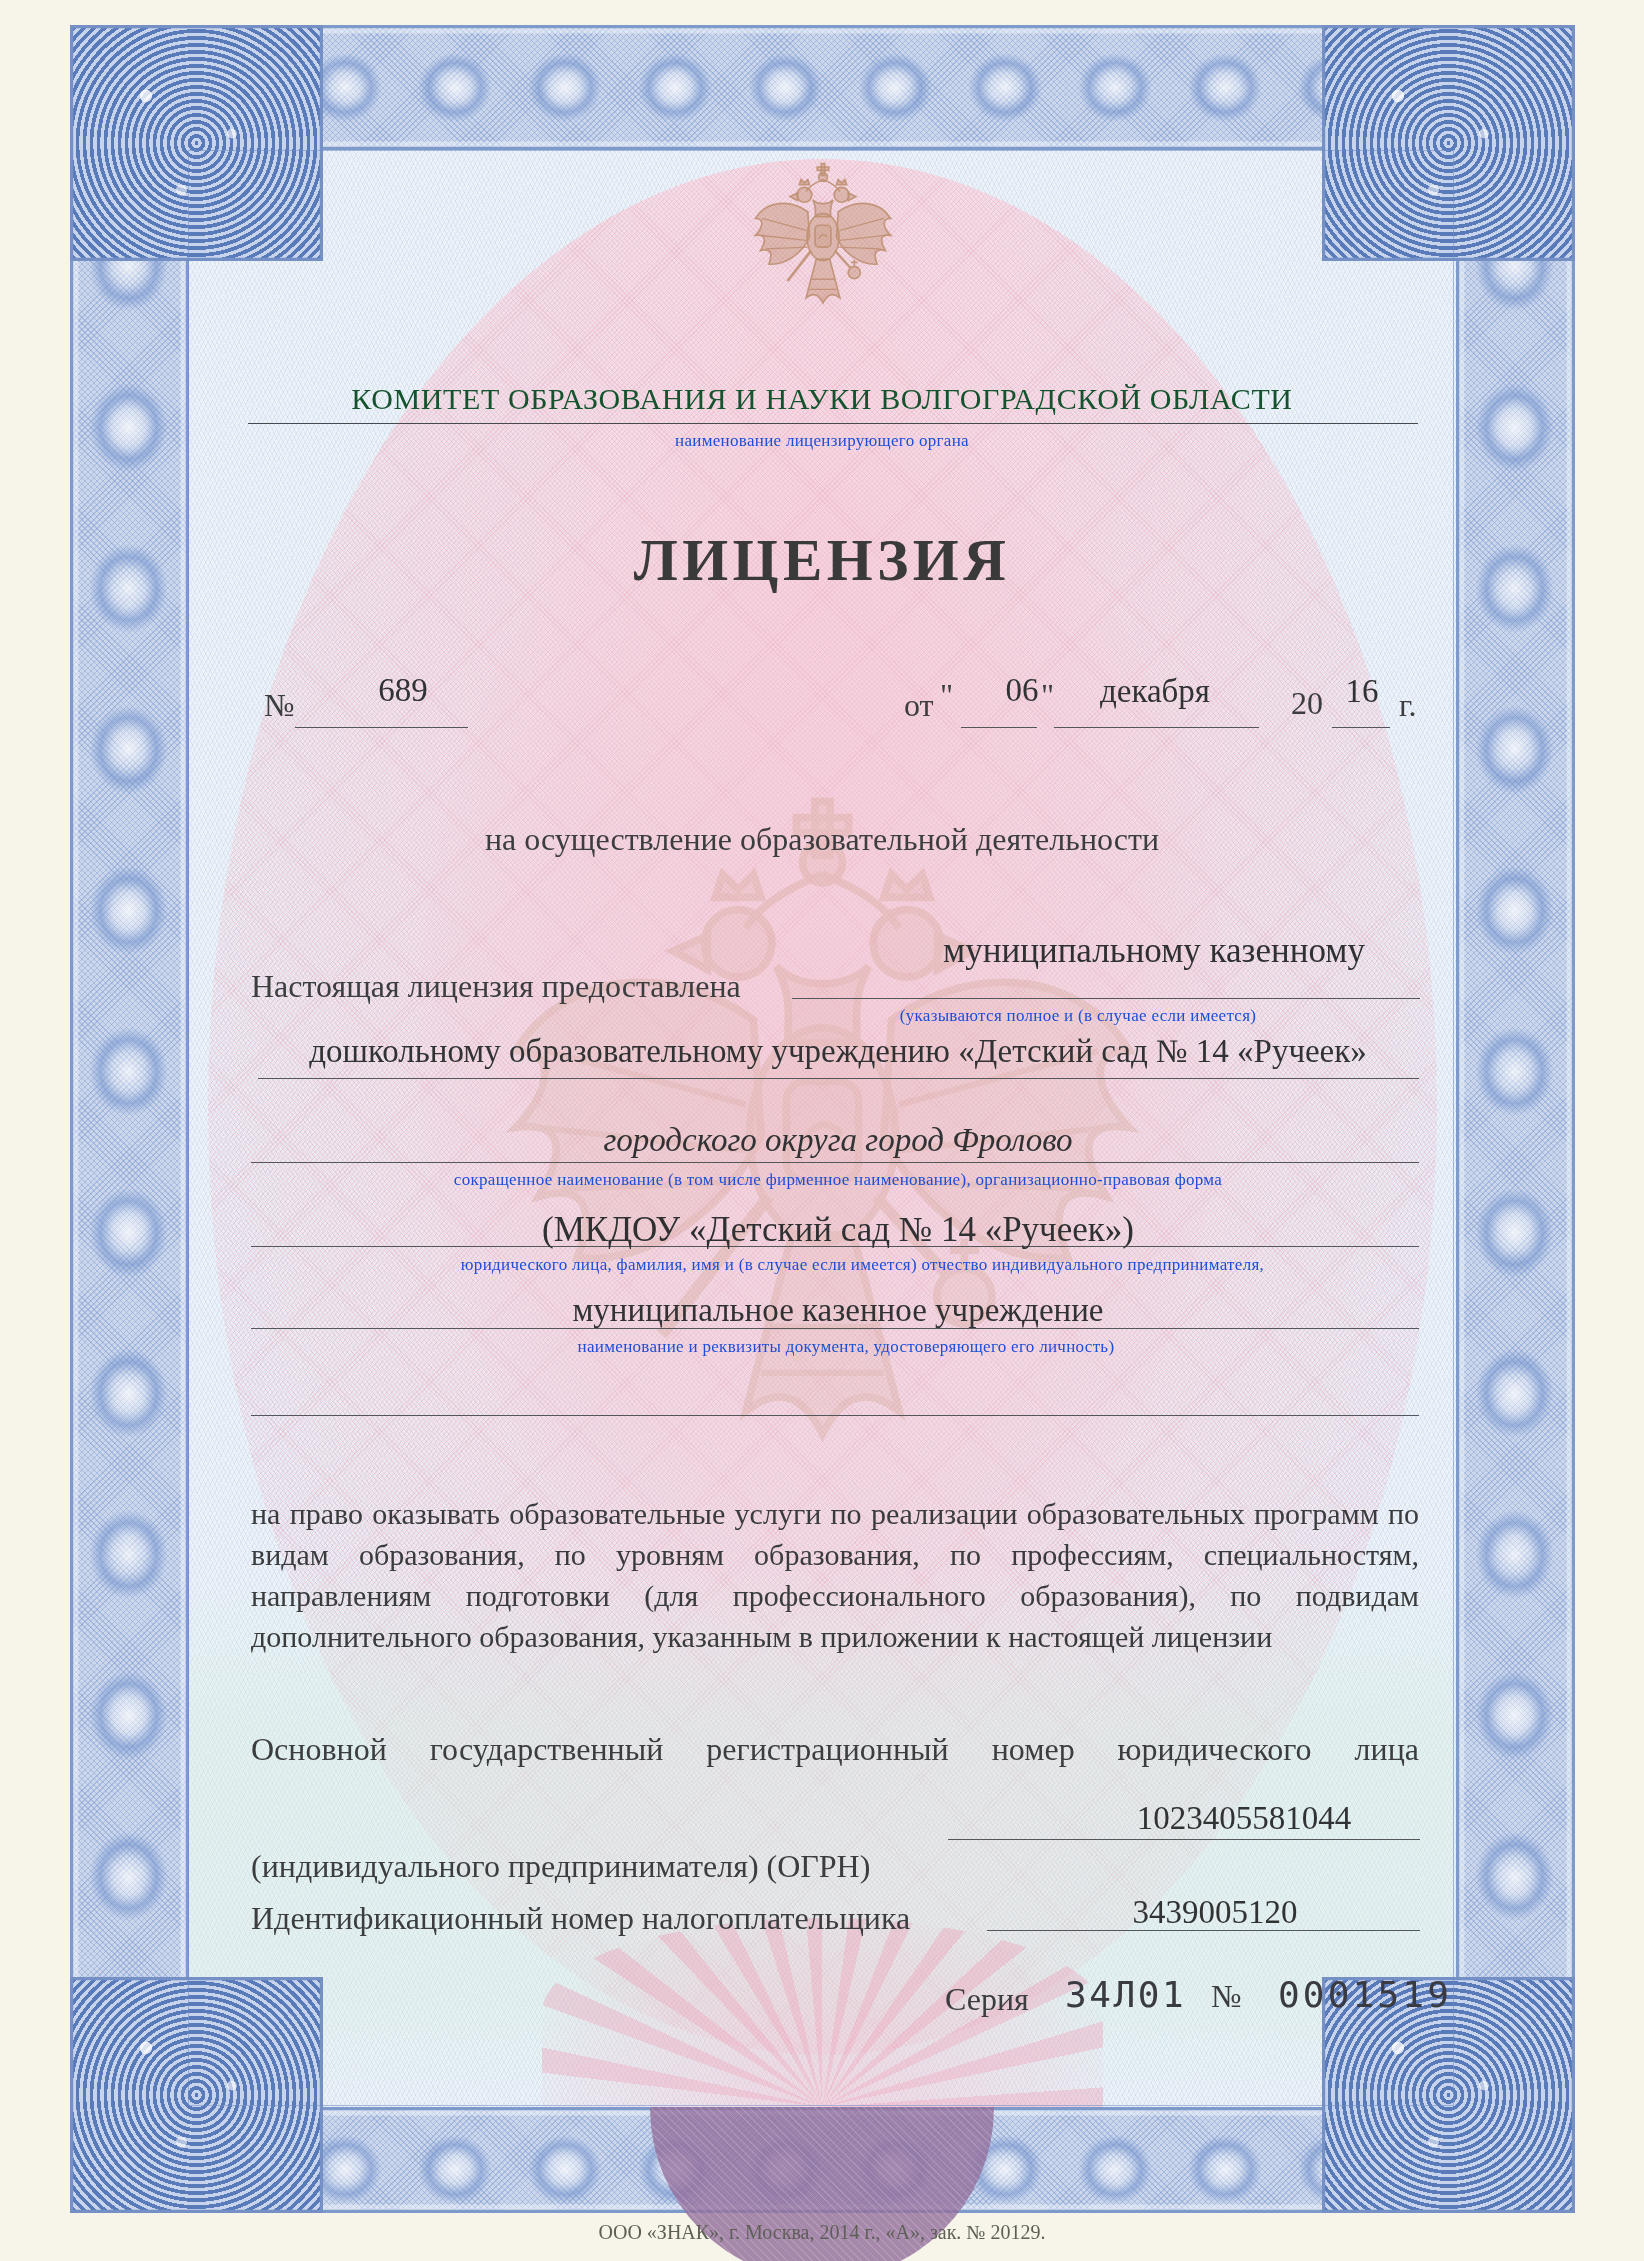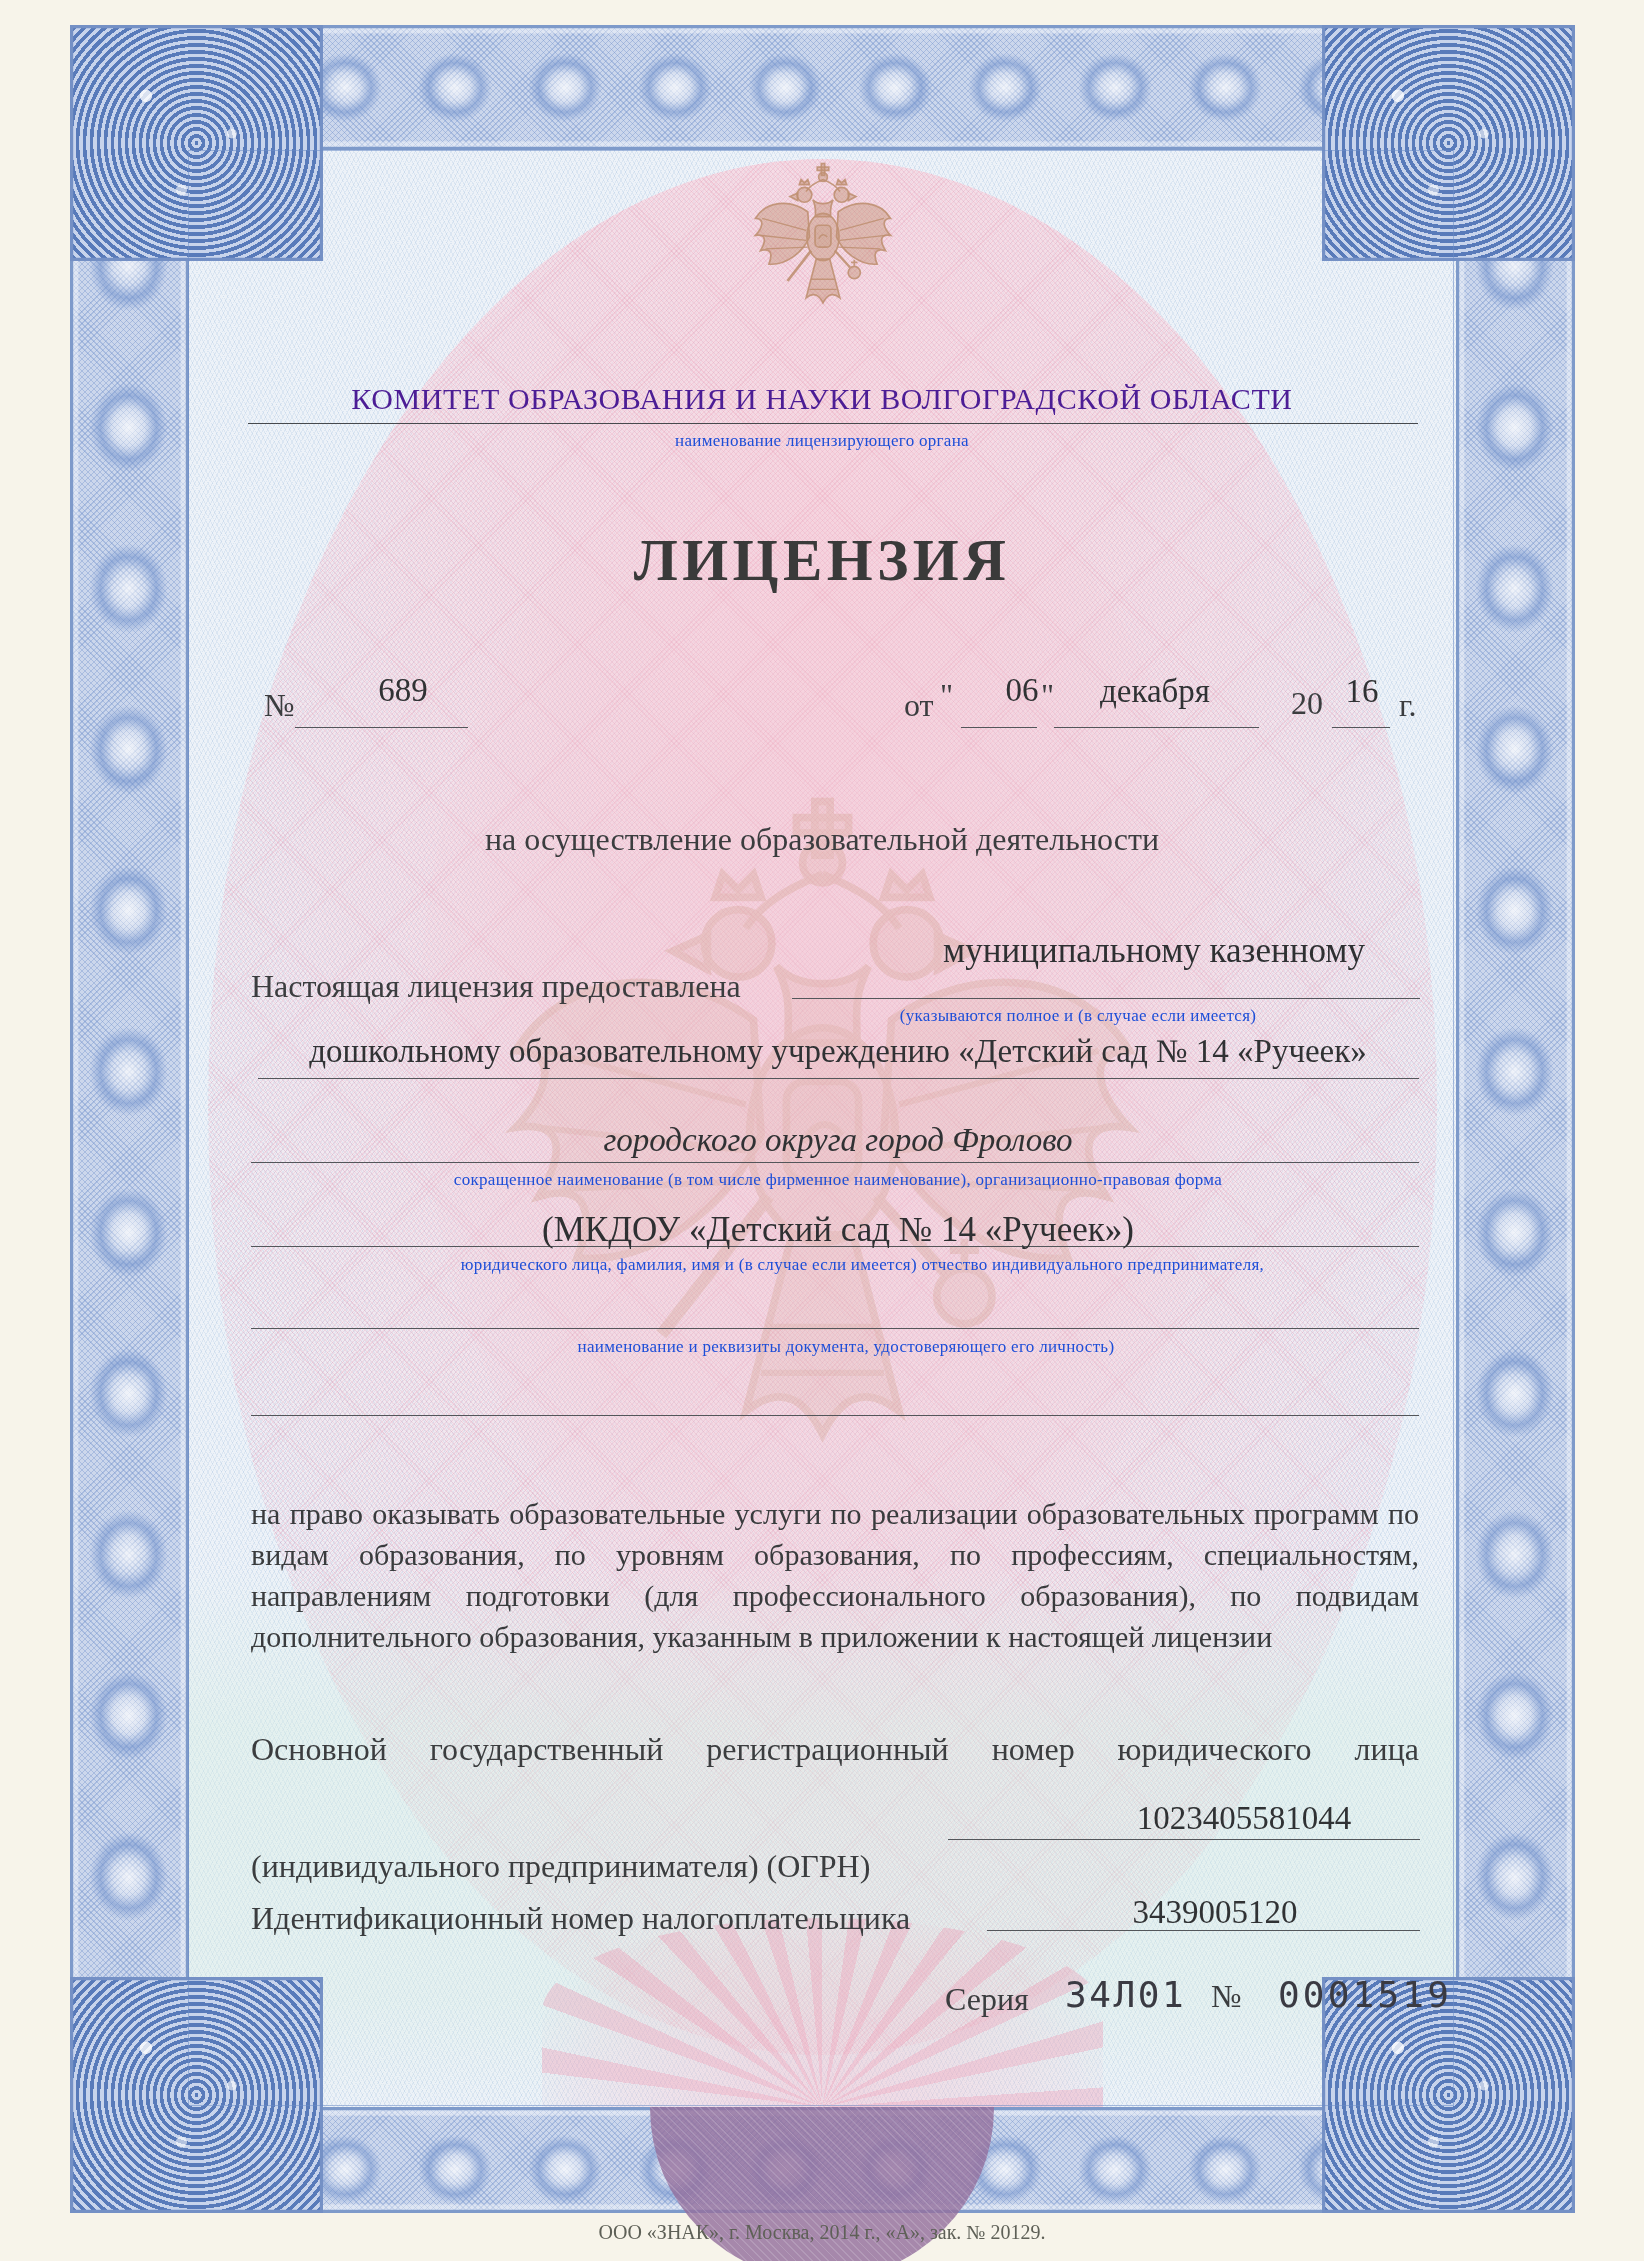--- a/index.html
+++ b/index.html
@@ -77,21 +77,21 @@
   .eagle{position:absolute;z-index:2;}
   .eagle-top{left:732px;top:161px;width:182px;height:169px;color:#b5835c;opacity:.82;}
   .eagle-watermark{left:410px;top:790px;width:825px;height:767px;color:#c9967a;opacity:.27;}
 
   
   .t{position:absolute;z-index:10;color:#3b3d3f;white-space:nowrap;}
   .c{transform:translateX(-50%);text-align:center;}
   .caption{font-size:17px;color:#1d4ed8;letter-spacing:0.3px;}
   .rule{position:absolute;z-index:9;height:0;border-bottom:1.6px solid #53565a;}
   .rule.thick{border-bottom-width:1.9px;border-bottom-color:#46494d;}
-  .org{font-size:30px;letter-spacing:0.6px;color:#4c1d95;}
+  .org{font-size:30px;letter-spacing:0.6px;color:#14532d;}
   .title{font-size:59px;font-weight:bold;letter-spacing:4.5px;color:#3a3a3a;}
   .f50{font-size:32px;}
   .f48{font-size:32px;}
   .val{font-size:33px;color:#303234;}
   .big-val{font-size:35px;color:#2e3032;}
   .para{font-size:30px;line-height:41px;white-space:normal;text-align:justify;color:#393b3d;}
   .just-last{text-align:justify;text-align-last:justify;white-space:normal;}
   .mono{font-family:"DejaVu Sans Mono","Liberation Mono",monospace;color:#3a3a42;}
   .footer{font-size:20px;color:#5e6057;}
 </style>
@@ -196,20 +196,21 @@
   <div class="rule" style="left:258px;top:1078px;width:1161px;"></div>
 
   <div class="t c val" style="left:838px;top:1122px;font-style:italic;">городского округа город Фролово</div>
   <div class="rule" style="left:251px;top:1162px;width:1168px;"></div>
   <div class="t c caption" style="left:838px;top:1170px;">сокращенное наименование (в том числе фирменное наименование), организационно-правовая форма</div>
 
   <div class="t c big-val" style="left:838px;top:1210px;">(МКДОУ «Детский сад № 14 «Ручеек»)</div>
   <div class="rule" style="left:251px;top:1246px;width:1168px;"></div>
   <div class="t c caption" style="left:845px;top:1255px;padding-left:35px;">юридического лица, фамилия, имя и (в случае если имеется) отчество индивидуального предпринимателя,</div>
 
+  <div class="t c val" style="left:838px;top:1292px;">муниципальное казенное учреждение</div>
   <div class="rule" style="left:251px;top:1328px;width:1168px;"></div>
   <div class="t c caption" style="left:846px;top:1337px;">наименование и реквизиты документа, удостоверяющего его личность)</div>
 
   <div class="rule" style="left:251px;top:1415px;width:1168px;"></div>
 
   <div class="t para" style="left:251px;top:1493px;width:1168px;">на право оказывать образовательные услуги по реализации образовательных программ по видам образования, по уровням образования, по профессиям, специальностям, направлениям подготовки (для профессионального образования), по подвидам дополнительного образования, указанным в приложении к настоящей лицензии</div>
 
   <div class="t f48 just-last" style="left:251px;top:1731px;width:1168px;">Основной государственный регистрационный номер юридического лица</div>
   <div class="t f48" style="left:251px;top:1848px;">(индивидуального предпринимателя) (ОГРН)</div>
   <div class="t c val" style="left:1244px;top:1800px;">1023405581044</div>

